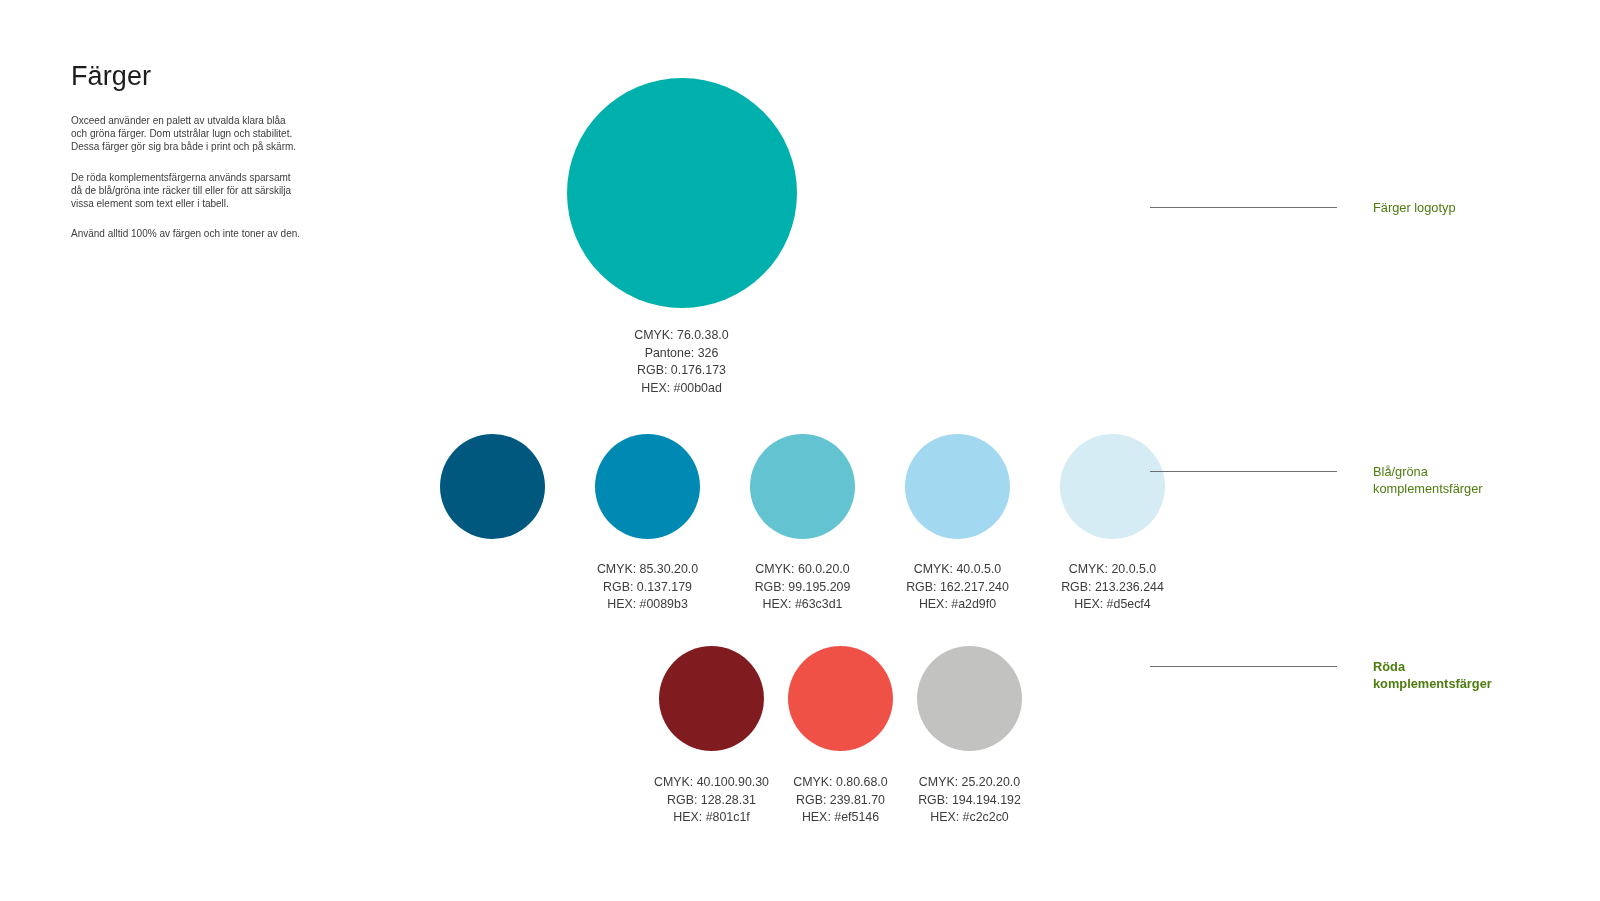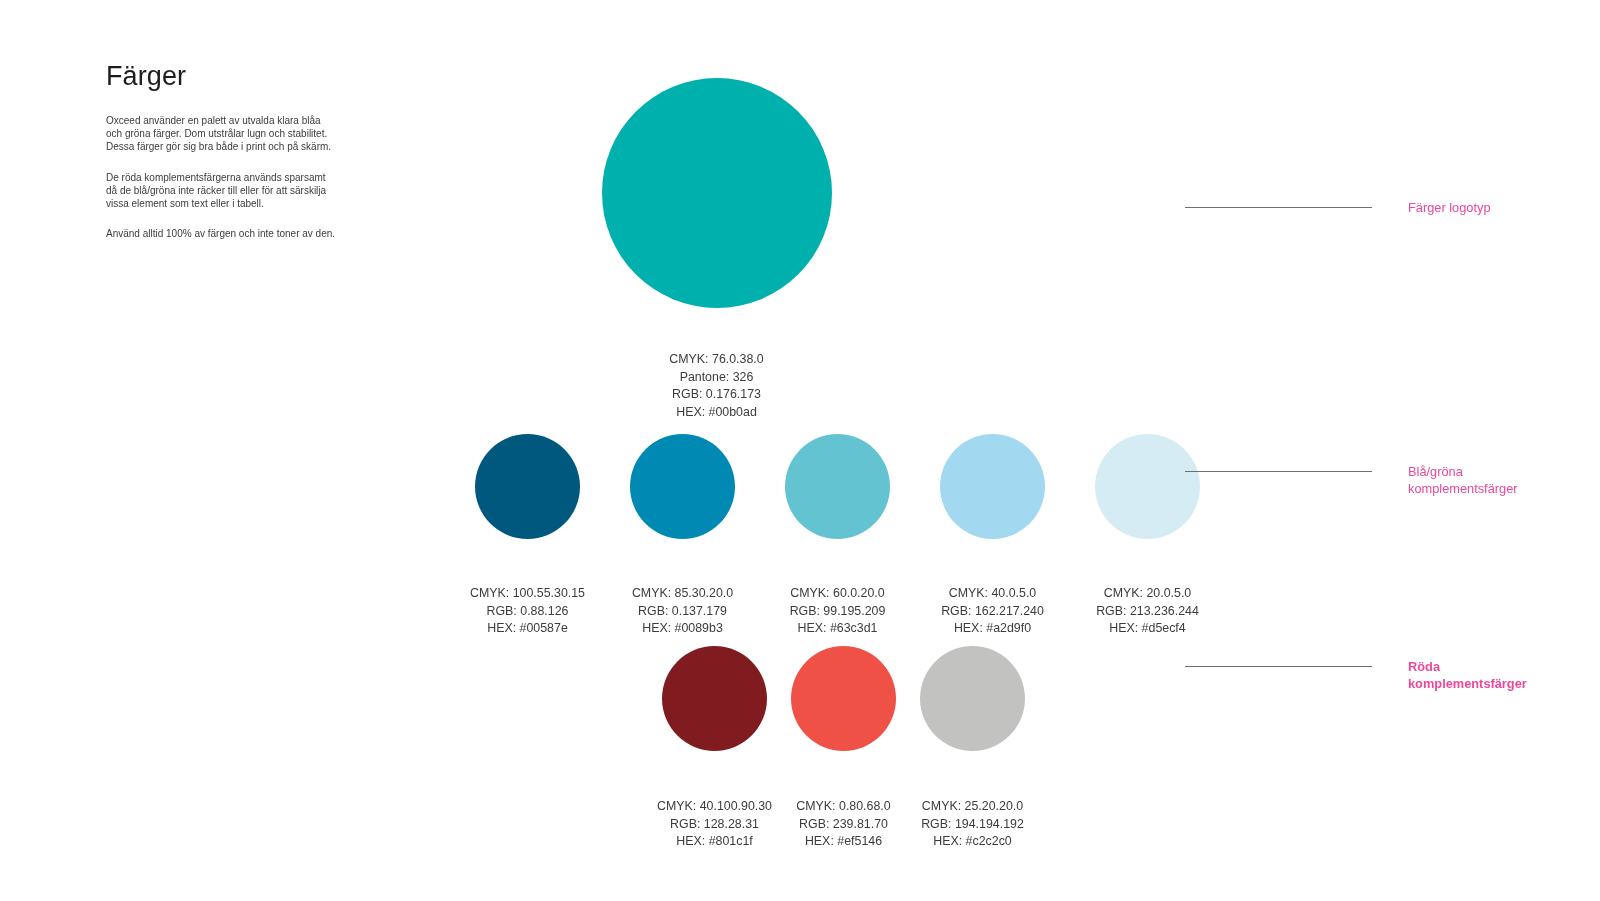--- a/index.html
+++ b/index.html
@@ -14,21 +14,20 @@
     position: relative;
     overflow: hidden;
     font-family: "Liberation Sans", sans-serif;
     color: #3a3a3a;
     -webkit-font-smoothing: antialiased;
   }
 
   .page {
     position: absolute;
     inset: 0;
-    margin-left: 35px;
   }
 
   
   .intro {
     position: absolute;
     left: 71px;
     top: 62px;
     width: 232px;
   }
   .page-title {
@@ -50,21 +49,20 @@
   
   .swatch-row {
     position: absolute;
     display: flex;
     align-items: flex-start;
   }
   .swatch {
     display: flex;
     flex-direction: column;
     align-items: center;
-    gap: 24px;
   }
   .dot {
     border-radius: 50%;
     display: block;
   }
   .specs {
     text-align: center;
     font-size: 12.4px;
     line-height: 1.42;
     color: #3c3c3c;
@@ -78,21 +76,21 @@
   #row-logotype .dot { width: 230px; height: 230px; }
   #row-logotype .specs { margin-top: 19px; }
 
   
   #row-blue-green { left: 415px; top: 434px; }
   #row-blue-green .swatch { width: 155px; }
   #row-blue-green .dot { width: 105px; height: 105px; }
   #row-blue-green .specs { margin-top: 22px; }
 
   
-  #row-red { left: 615px; top: 646px; justify-content: space-between; }
+  #row-red { left: 647px; top: 646px; justify-content: space-between; }
   #row-red .swatch { width: 129px; }
   #row-red .dot { width: 105px; height: 105px; }
   #row-red .specs { margin-top: 23px; }
 
   
   .annotation {
     position: absolute;
     display: flex;
     align-items: flex-start;
     left: 1150px;
@@ -101,21 +99,21 @@
     width: 187px;
     height: 1px;
     background: #6f6f6f;
     margin-top: 8px;
     flex: none;
   }
   .annotation-label {
     margin-left: 36px;
     font-size: 12.8px;
     line-height: 1.35;
-    color: #ec4899;
+    color: #4d7c0f;
     white-space: pre-line;
   }
   #ann-logotype { top: 199px; }
   #ann-blue-green { top: 463px; }
   #ann-red { top: 658px; font-weight: bold; }
 </style>
 </head>
 <body>
 
 <div class="page">
@@ -139,25 +137,20 @@
       </div>
     </div>
 
 
   </div>
 
   <div class="swatch-row" id="row-blue-green">
 
     <div class="swatch">
       <span class="dot" style="background-color: rgb(0, 88, 126);"></span>
-      <div class="specs">
-        <div>CMYK: 100.55.30.15</div>
-        <div>RGB: 0.88.126</div>
-        <div>HEX: #00587e</div>
-      </div>
     </div>
 
     <div class="swatch">
       <span class="dot" style="background-color: rgb(0, 137, 179);"></span>
       <div class="specs">
         <div>CMYK: 85.30.20.0</div>
         <div>RGB: 0.137.179</div>
         <div>HEX: #0089b3</div>
       </div>
     </div>

